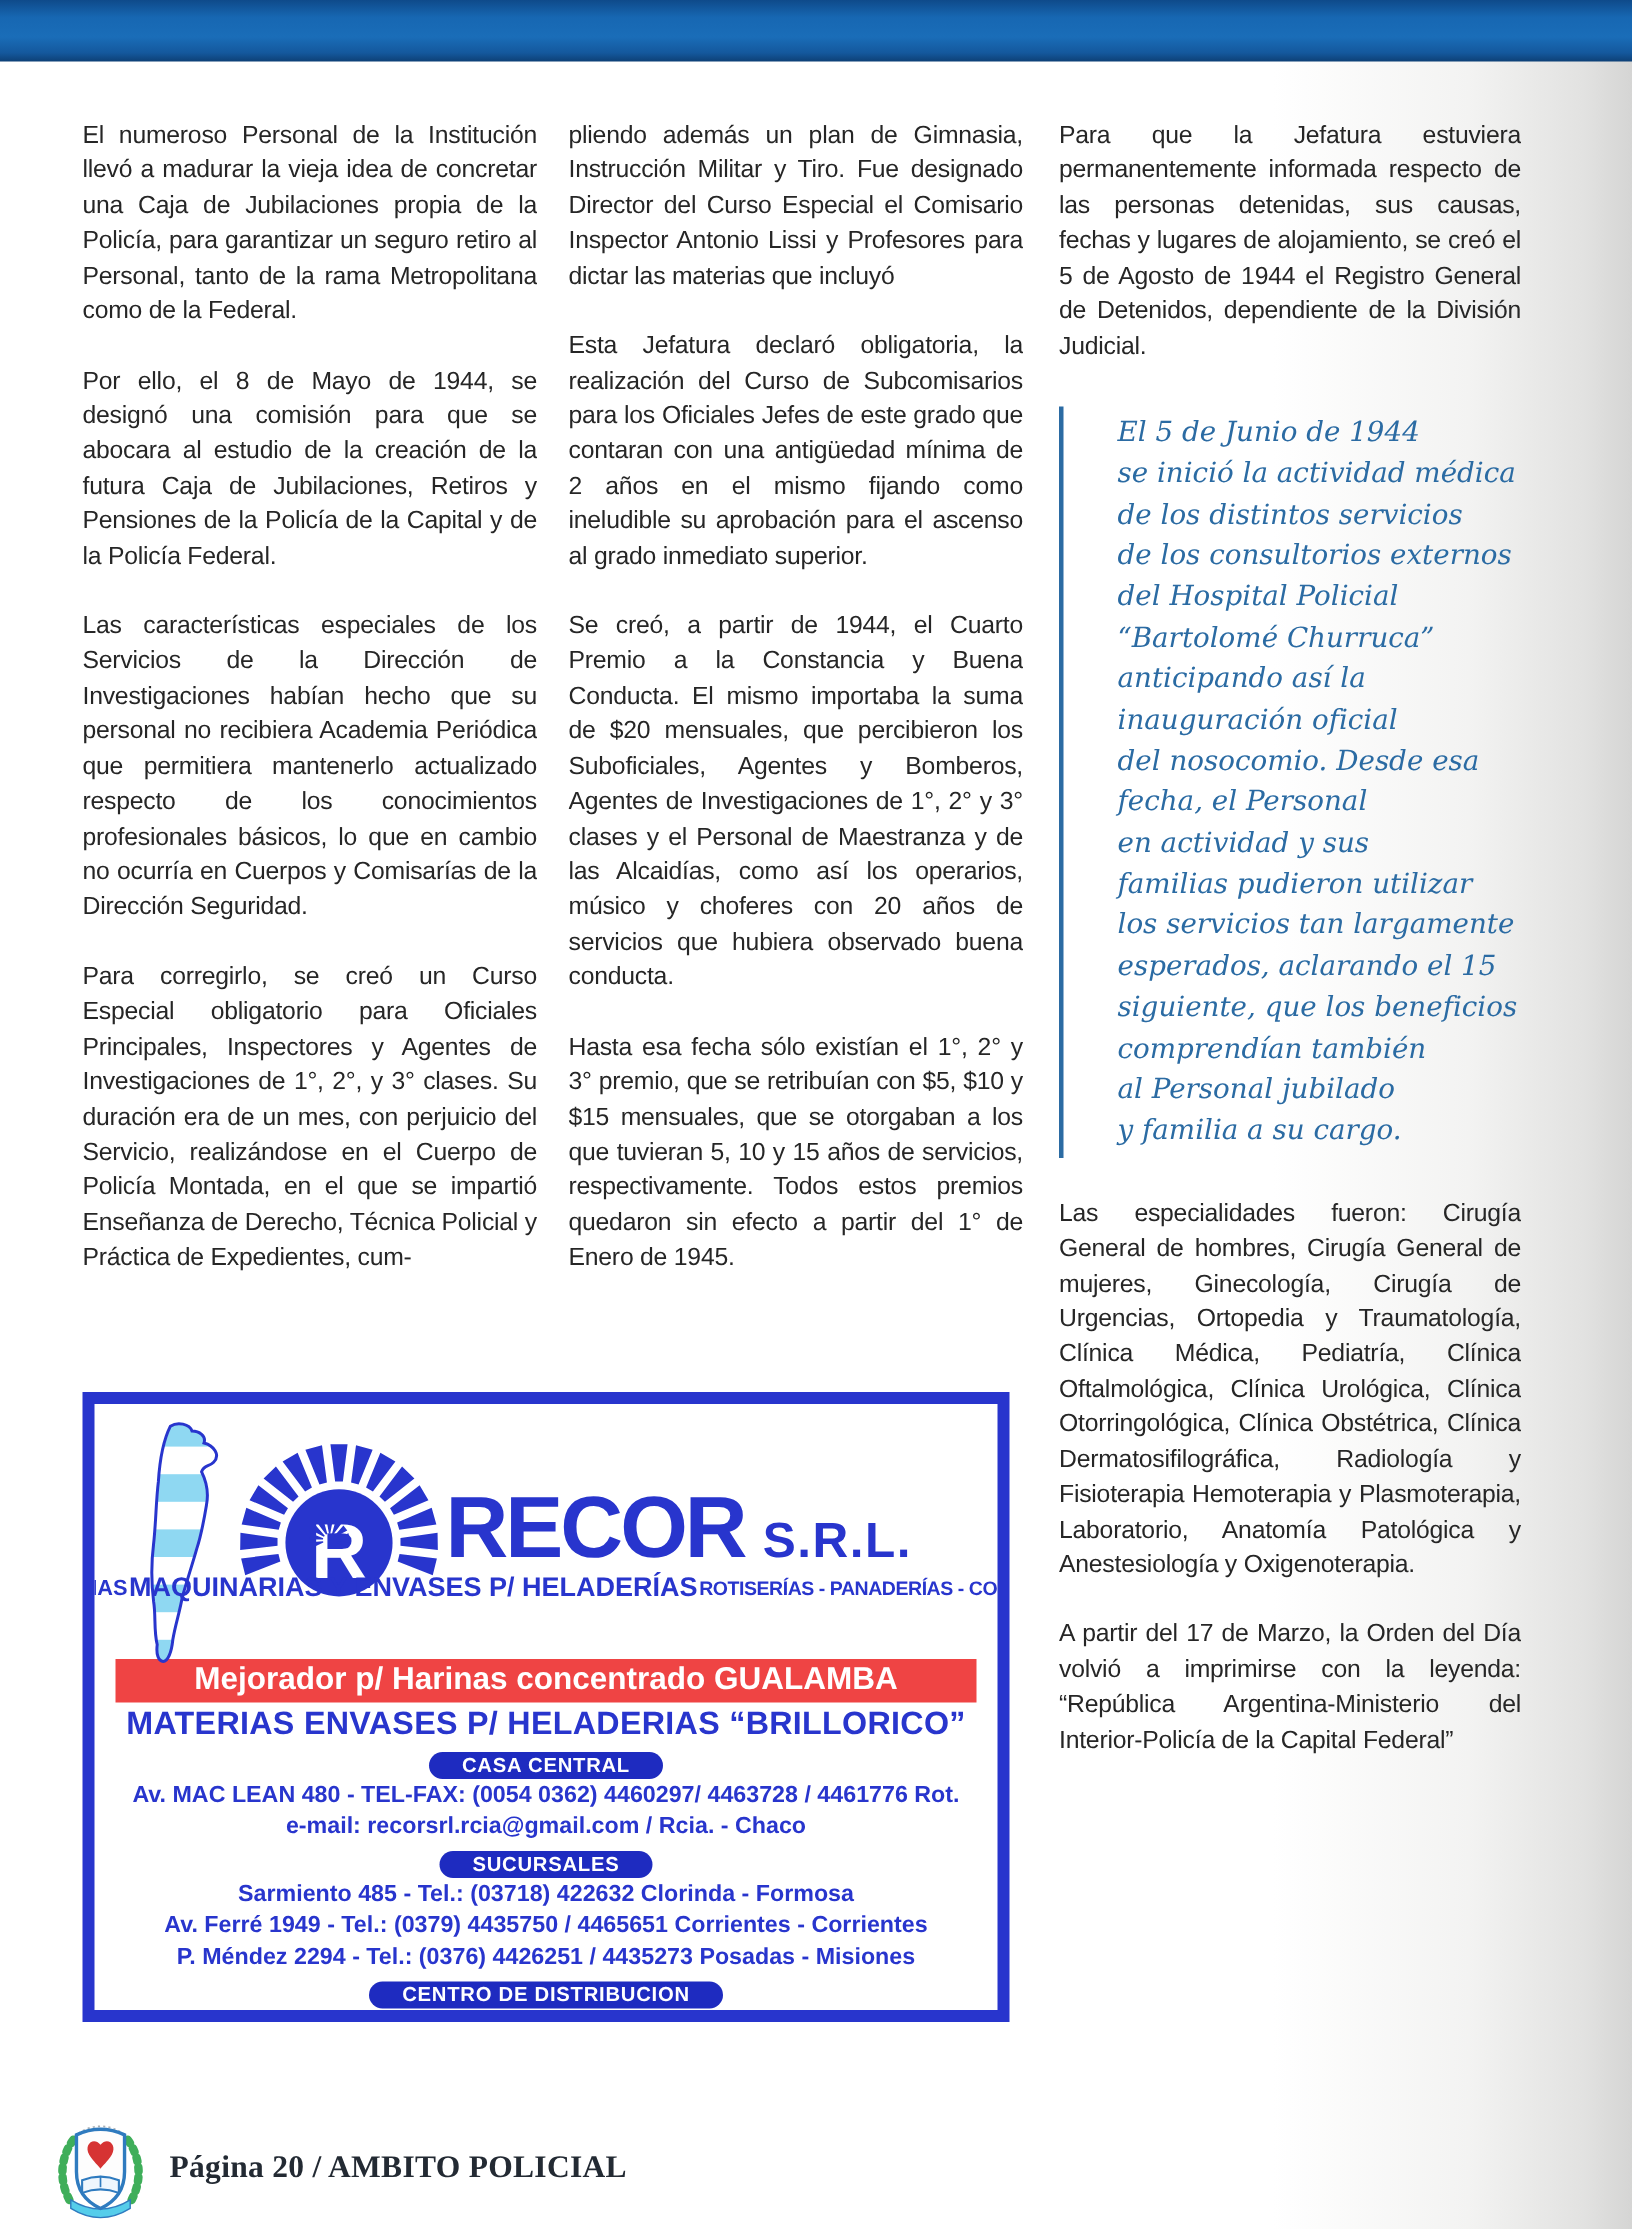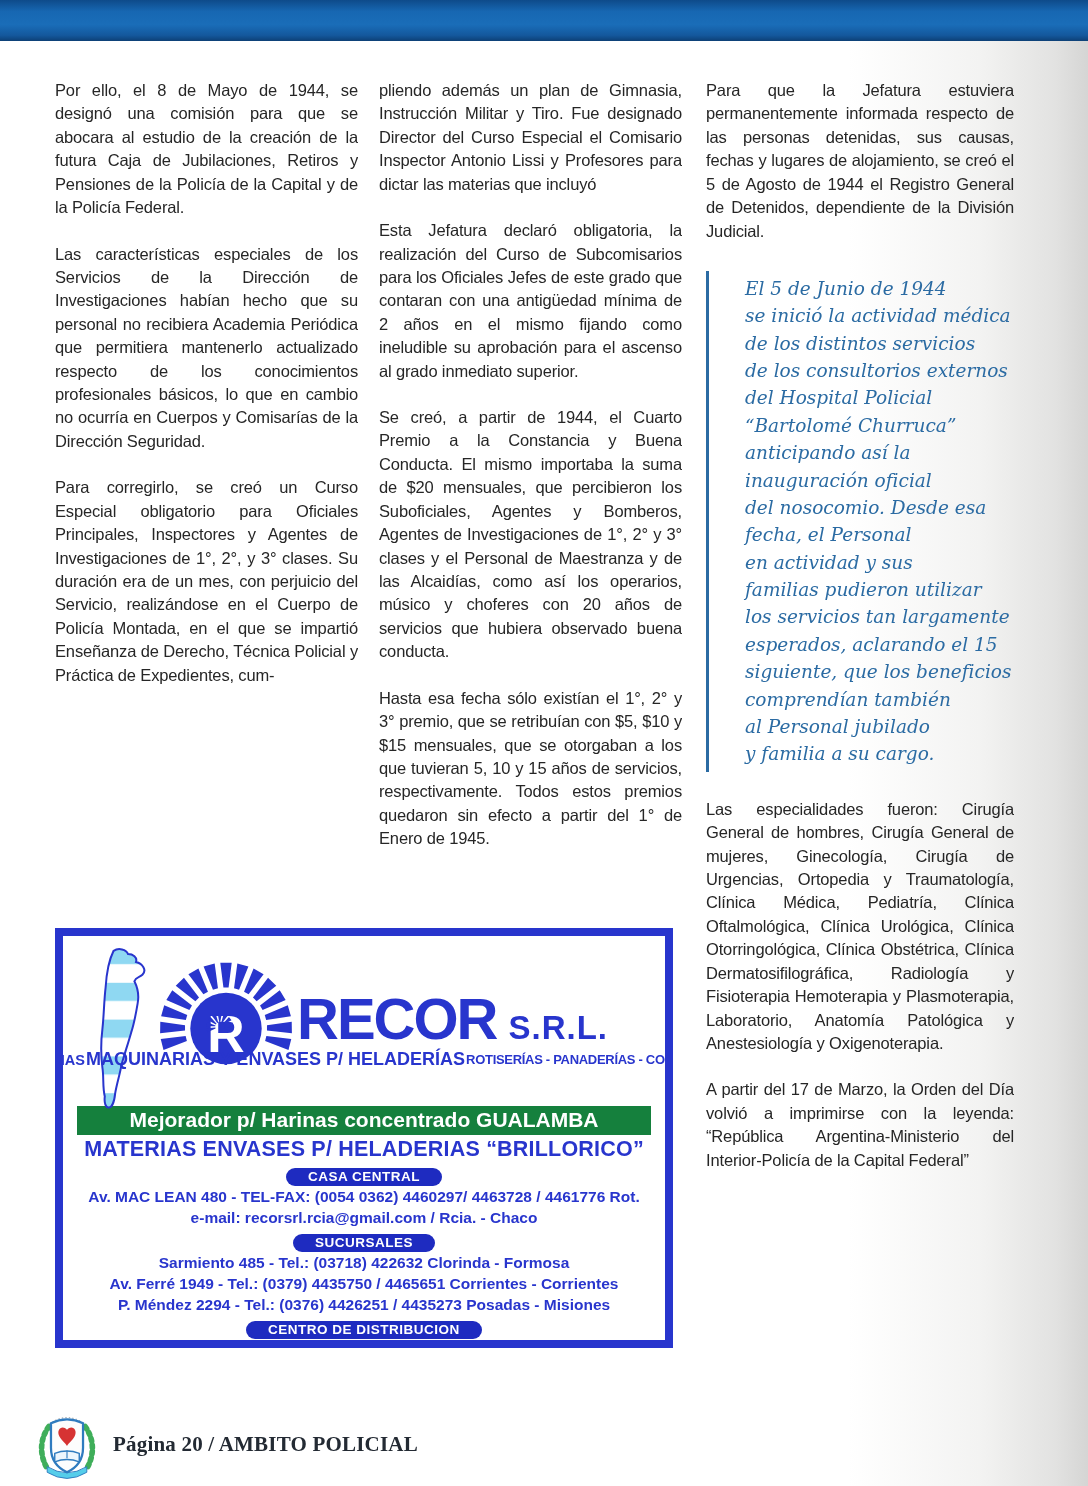--- a/index.html
+++ b/index.html
@@ -31,41 +31,42 @@
   .sun-svg{width:134px;height:125px;flex:none;margin-top:4px;margin-left:-2px;}
   .ad-head{flex:1;display:flex;flex-direction:column;align-items:center;margin-top:8px;min-width:0;}
   .brand-line{display:flex;align-items:baseline;gap:12px;color:#2835cd;align-self:flex-start;margin-left:4px;}
   .brand{font-size:58px;font-weight:800;letter-spacing:-2px;line-height:0.95;margin-top:37px;}
   .brand-sfx{font-size:33px;font-weight:800;letter-spacing:1px;}
   .tags{margin-top:2px;display:flex;flex-direction:row;gap:1px;align-items:center;
         color:#2835cd;font-weight:700;white-space:nowrap;}
   .tag-a{font-size:14.5px;}
   .tag-b{font-size:18px;}
   .tag-c{font-size:13px;letter-spacing:-0.3px;}
-  .banner{margin:2px 14px 0;background:#15803d;color:#ffffff;font-weight:700;font-size:21px;
+  .banner{margin:2px 14px 0;background:#ef4444;color:#ffffff;font-weight:700;font-size:21px;
           text-align:center;padding:2px 0 3px;}
   .subbanner{color:#2835cd;font-weight:800;font-size:21.5px;text-align:center;margin-top:2px;letter-spacing:0.2px;}
   .pill{width:fit-content;margin:6px auto 2px;background:#1e2bc0;color:#ffffff;font-weight:700;
         font-size:13.5px;padding:1px 22px 2px;border-radius:14px;letter-spacing:0.5px;}
   .adline{color:#2835cd;font-weight:700;font-size:15.5px;text-align:center;line-height:1.22;margin:2px 6px;}
   .adline.small{font-size:13.5px;}
   
   .footer{position:absolute;left:34px;top:1408px;display:flex;align-items:center;gap:13px;}
   .crest-svg{width:66px;height:72px;flex:none;}
   .footer-text{font-family:"Liberation Serif",serif;font-weight:700;font-size:21px;
                color:#232a33;letter-spacing:0.2px;}
 </style>
 </head>
 <body>
 
 <div class="page">
 
   <div class="topbar"></div>
 
   <section class="col col1">
+    <p>El numeroso Personal de la Institución llevó a madurar la vieja idea de concretar una Caja de Jubilaciones propia de la Policía, para garantizar un seguro retiro al Personal, tanto de la rama Metropolitana como de la Federal.</p>
     <p>Por ello, el 8 de Mayo de 1944, se designó una comisión para que se abocara al estudio de la creación de la futura Caja de Jubilaciones, Retiros y Pensiones de la Policía de la Capital y de la Policía Federal.</p>
     <p>Las características especiales de los Servicios de la Dirección de Investigaciones habían hecho que su personal no recibiera Academia Periódica que permitiera mantenerlo actualizado respecto de los conocimientos profesionales básicos, lo que en cambio no ocurría en Cuerpos y Comisarías de la Dirección Seguridad.</p>
     <p>Para corregirlo, se creó un Curso Especial obligatorio para Oficiales Principales, Inspectores y Agentes de Investigaciones de 1°, 2°, y 3° clases. Su duración era de un mes, con perjuicio del Servicio, realizándose en el Cuerpo de Policía Montada, en el que se impartió Enseñanza de Derecho, Técnica Policial y Práctica de Expedientes, cum-</p>
   </section>
 
   <section class="col col2">
     <p>pliendo además un plan de Gimnasia, Instrucción Militar y Tiro. Fue designado Director del Curso Especial el Comisario Inspector Antonio Lissi y Profesores para dictar las materias que incluyó</p>
     <p>Esta Jefatura declaró obligatoria, la realización del Curso de Subcomisarios para los Oficiales Jefes de este grado que contaran con una antigüedad mínima de 2 años en el mismo fijando como ineludible su aprobación para el ascenso al grado inmediato superior.</p>
     <p>Se creó, a partir de 1944, el Cuarto Premio a la Constancia y Buena Conducta. El mismo importaba la suma de $20 mensuales, que percibieron los Suboficiales, Agentes y Bomberos, Agentes de Investigaciones de 1°, 2° y 3° clases y el Personal de Maestranza y de las Alcaidías, como así los operarios, músico y choferes con 20 años de servicios que hubiera observado buena conducta.</p>
     <p>Hasta esa fecha sólo existían el 1°, 2° y 3° premio, que se retribuían con $5, $10 y $15 mensuales, que se otorgaban a los que tuvieran 5, 10 y 15 años de servicios, respectivamente. Todos estos premios quedaron sin efecto a partir del 1° de Enero de 1945.</p>

